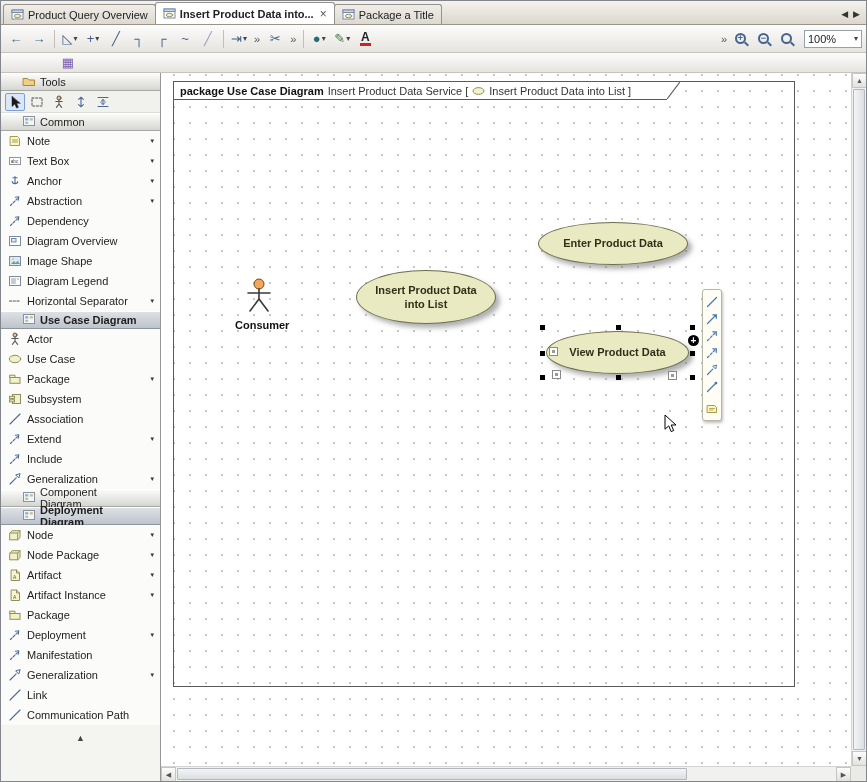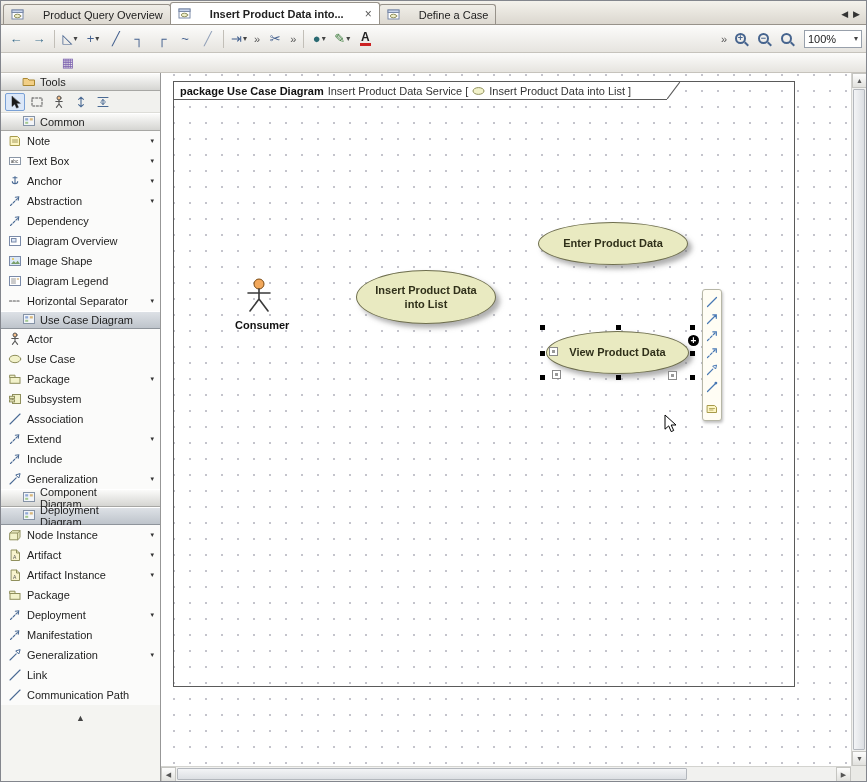--- a/index.html
+++ b/index.html
@@ -1,21 +1,21 @@
 <!DOCTYPE html>
 <html><head>
 <meta charset="utf-8">
 <style>
   *{box-sizing:border-box;margin:0;padding:0}
   body{margin:0;background:#9a9a9a;font-family:"Liberation Sans",sans-serif}
   .window{width:867px;height:782px;border:1px solid #83868d;background:#ecebe6;display:flex;flex-direction:column;overflow:hidden;font-size:11px;color:#222;user-select:none}
   
   .tabbar{height:24px;display:flex;align-items:flex-end;background:linear-gradient(#f4f2ec,#dbd7cf);border-bottom:1px solid #97928a;padding:2px 3px 0 2px}
   .tabs{display:flex;align-items:flex-end;height:100%}
-  .tab{display:flex;align-items:center;gap:19px;height:20px;padding:0 7px;background:linear-gradient(#f0eee8,#ddd9d1);border:1px solid #97928a;border-bottom:none;border-radius:3px 3px 0 0;margin-right:-1px;white-space:nowrap}
+  .tab{display:flex;align-items:center;gap:4px;height:20px;padding:0 7px;background:linear-gradient(#f0eee8,#ddd9d1);border:1px solid #97928a;border-bottom:none;border-radius:3px 3px 0 0;margin-right:-1px;white-space:nowrap}
   .tab.active{background:#fff;height:22px;font-weight:bold;position:relative;z-index:2}
   .tab-close{color:#555;font-size:12px;line-height:1;margin-left:2px;font-weight:normal}
   .tab-icon{display:flex}
   .tab-controls{margin-left:auto;display:flex;align-items:center;gap:5px;color:#333;font-size:9px;padding:0 3px 5px 0}
   
   .tb{display:flex;align-items:center;background:linear-gradient(#fcfcfb,#e6e4df);border-bottom:1px solid #c6c3bc;padding:2px 4px;gap:1px}
   .tb1{height:28px}
   .tb2{height:20px;padding-left:56px}
   .tbtn{height:22px;min-width:22px;display:inline-flex;align-items:center;justify-content:center;border-radius:2px;gap:1px}
   .tglyph{color:#44618f;font-size:13px;line-height:1}
@@ -25,21 +25,21 @@
   .toverflow{color:#555;font-size:11px;padding:0 3px}
   .fontA{font-weight:bold;color:#222;border-bottom:3px solid #c22;line-height:11px;font-size:12px;padding:0 1px}
   .mag{position:relative;width:11px;height:11px;border:2px solid #46648e;border-radius:50%;display:inline-block;margin-right:3px}
   .mag::after{content:"";position:absolute;width:5px;height:2px;background:#46648e;right:-5px;bottom:-3px;transform:rotate(45deg)}
   .mag .sign{position:absolute;left:-1px;top:-1px;width:9px;text-align:center;font-size:9px;font-weight:bold;color:#46648e;line-height:9px}
   .zoom-select{display:flex;align-items:center;justify-content:space-between;width:58px;height:18px;border:1px solid #98a0ab;background:#fff;padding:0 3px;margin-left:4px}
   
   .main{flex:1;display:flex;min-height:0}
   .sidebar{width:160px;background:#f4f4f1;border-right:1px solid #979797;display:flex;flex-direction:column;overflow:hidden}
   .sec-header{height:18px;flex:0 0 18px;display:flex;align-items:center;gap:4px;padding:0 21px;background:linear-gradient(#fbfbfa,#d5d5d2);border-top:1px solid #fff;border-bottom:1px solid #a7a7a4;color:#1d1d1d}
-  .sec-header.selected{background:linear-gradient(#dde1e6,#bec4cb);border-bottom-color:#8e949b;font-weight:normal}
+  .sec-header.selected{background:linear-gradient(#dde1e6,#bec4cb);border-bottom-color:#8e949b;font-weight:bold}
   .tools-row{height:22px;flex:0 0 22px;display:flex;align-items:center;gap:2px;padding:0 4px;background:#f1f1ee;border-bottom:1px solid #dddDD8}
   .tool-btn{width:20px;height:18px;display:flex;align-items:center;justify-content:center;border:1px solid transparent;border-radius:2px}
   .tool-btn.selected{border-color:#79a0d5;background:#dbe7f8}
   .sb-item{height:20px;flex:0 0 20px;display:flex;align-items:center;gap:4px;padding:0 4px 0 6px;background:#fbfbfa}
   .sb-icon{width:16px;display:flex;justify-content:center}
   .sb-label{flex:1;white-space:nowrap;overflow:hidden}
   .sb-caret{color:#333;font-size:7px;padding-right:2px}
   .sb-collapse{margin-top:8px;text-align:center;color:#444;font-size:9px}
   
   .canvas-wrap{flex:1;position:relative;background:#fff;min-width:0}
@@ -108,21 +108,21 @@
           <span class="tab-close">×</span>
         </div>
         <div class="tab">
           <span class="tab-icon">
             <svg xmlns="http://www.w3.org/2000/svg" width="13" height="13" viewBox="0 0 13 13" fill="none" stroke-linecap="round">
               <rect x="1" y="2" width="11" height="9" fill="#fff" stroke="#7a8aa8"></rect>
               <rect x="1" y="2" width="11" height="2.5" fill="#c8d4ec" stroke="#7a8aa8"></rect>
               <ellipse cx="6.5" cy="8" rx="3.2" ry="1.8" fill="#eeeec8" stroke="#909060"></ellipse>
             </svg>
           </span>
-          <span class="tab-label">Define a Case</span>
+          <span class="tab-label">Package a Title</span>
         </div>
       </div>
     <div class="tab-controls">
         <span class="tab-ctl">◀</span>
         <span class="tab-ctl">▶</span>
       </div>
   </div>
 
   <div class="tb tb1">
       <span class="tbtn">
@@ -436,21 +436,31 @@
             </svg></span>
           <span class="sec-label">Deployment Diagram</span>
         </div>
         <div class="sb-item">
           <span class="sb-icon">
             <svg xmlns="http://www.w3.org/2000/svg" width="14" height="14" viewBox="0 0 14 14" fill="none" stroke-linecap="round">
               <path d="M2 5l2.3-2.3H12V9.5L9.7 11.8H2z" fill="#f2f2ca" stroke="#8f8f5c"></path>
               <path d="M2 5h7.7v6.8M9.7 5L12 2.7" stroke="#8f8f5c"></path>
             </svg>
           </span>
-          <span class="sb-label">Node Instance</span>
+          <span class="sb-label">Node</span>
+          <span class="sb-caret">▾</span>
+        </div>
+        <div class="sb-item">
+          <span class="sb-icon">
+            <svg xmlns="http://www.w3.org/2000/svg" width="14" height="14" viewBox="0 0 14 14" fill="none" stroke-linecap="round">
+              <path d="M2 5l2.3-2.3H12V9.5L9.7 11.8H2z" fill="#f2f2ca" stroke="#8f8f5c"></path>
+              <path d="M2 5h7.7v6.8M9.7 5L12 2.7" stroke="#8f8f5c"></path>
+            </svg>
+          </span>
+          <span class="sb-label">Node Package</span>
           <span class="sb-caret">▾</span>
         </div>
         <div class="sb-item">
           <span class="sb-icon">
             <svg xmlns="http://www.w3.org/2000/svg" width="14" height="14" viewBox="0 0 14 14" fill="none" stroke-linecap="round">
               <path d="M3.5 2h5l3 3v7.5h-8z" fill="#f8f4cf" stroke="#8f8f5c"></path>
               <path d="M8.5 2v3h3" stroke="#8f8f5c"></path>
               <text x="5" y="10.5" font-size="5" fill="#555">A</text>
             </svg>
           </span>

